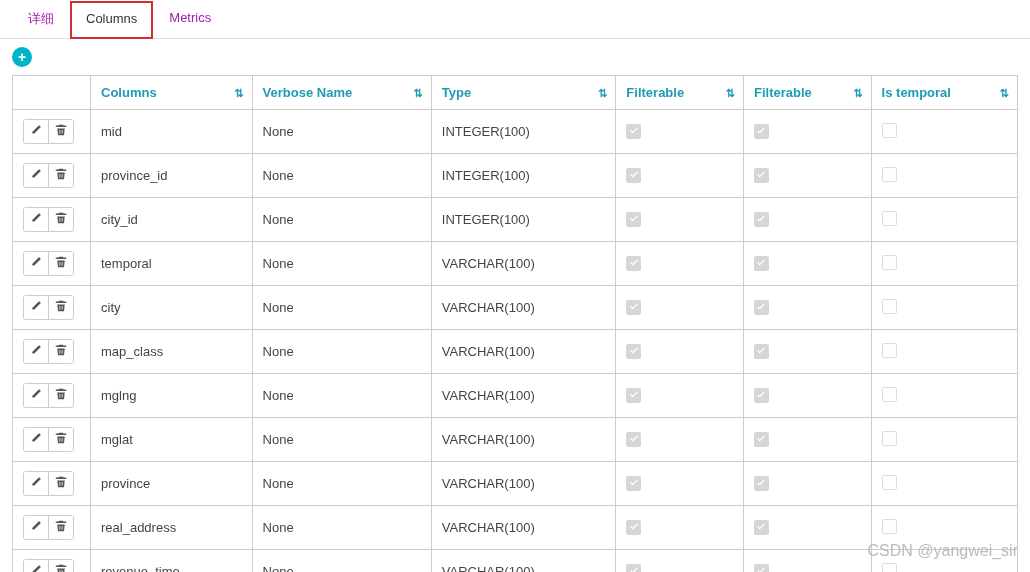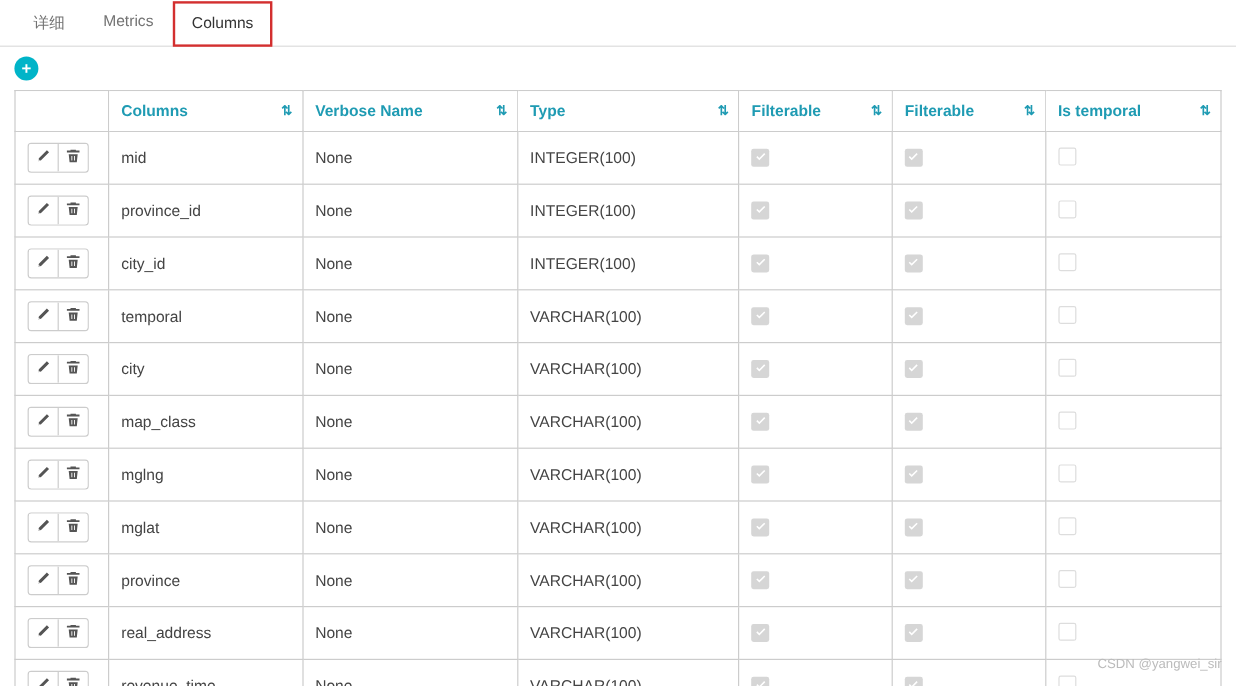--- a/index.html
+++ b/index.html
@@ -1,19 +1,19 @@
 <!DOCTYPE html>
 <html><head>
   <meta charset="utf-8">
   <style>
     * { box-sizing: border-box; margin: 0; padding: 0; }
     body { font-family: -apple-system, BlinkMacSystemFont, "Segoe UI", sans-serif; font-size: 13px; color: #444; background: #fff; }
     
     .tabs { display: flex; border-bottom: 1px solid #ddd; padding: 0 12px; }
-    .tab { padding: 8px 14px; cursor: pointer; color: #737373; border: 2px solid transparent; }
+    .tab { padding: 8px 14px; cursor: pointer; color: #a21caf; border: 2px solid transparent; }
     .tab.active { border: 2px solid #d32f2f; color: #333; font-weight: 500; position: relative; top: 1px; background: #fff; }
     
     .toolbar { padding: 8px 12px; }
     .add-btn {
       width: 20px; height: 20px; border-radius: 50%;
       background: #00b4c8; color: #fff; border: none;
       display: flex; align-items: center; justify-content: center;
       font-size: 14px; font-weight: bold; cursor: pointer;
     }
     
@@ -40,30 +40,30 @@
     .actions svg { width: 12px; height: 12px; fill: #555; }
     
     .chk {
       width: 15px; height: 15px; border-radius: 2px; display: inline-flex;
       align-items: center; justify-content: center;
     }
     .chk.on { background: #d6d6d6; }
     .chk.off { background: #fff; border: 1px solid #ddd; }
     .chk.on svg { width: 10px; height: 10px; fill: #fff; }
     .watermark {
-      position: fixed; bottom: 12px; right: 12px; color: #bbb; font-size: 11px;
+      position: fixed; bottom: 12px; right: 12px; color: #bbb; font-size: 16px;
     }
   </style>
 </head>
 <body>
 
 <div class="tabs" id="tabs-bar">
     <div class="tab">详细</div>
+    <div class="tab active">Columns</div>
     <div class="tab">Metrics</div>
-    <div class="tab active">Columns</div>
   </div>
 
 <div class="toolbar">
   <button class="add-btn">+</button>
 </div>
 
 <div class="table-wrap" style="position:relative;">
   <table>
     <thead>
       <tr>

